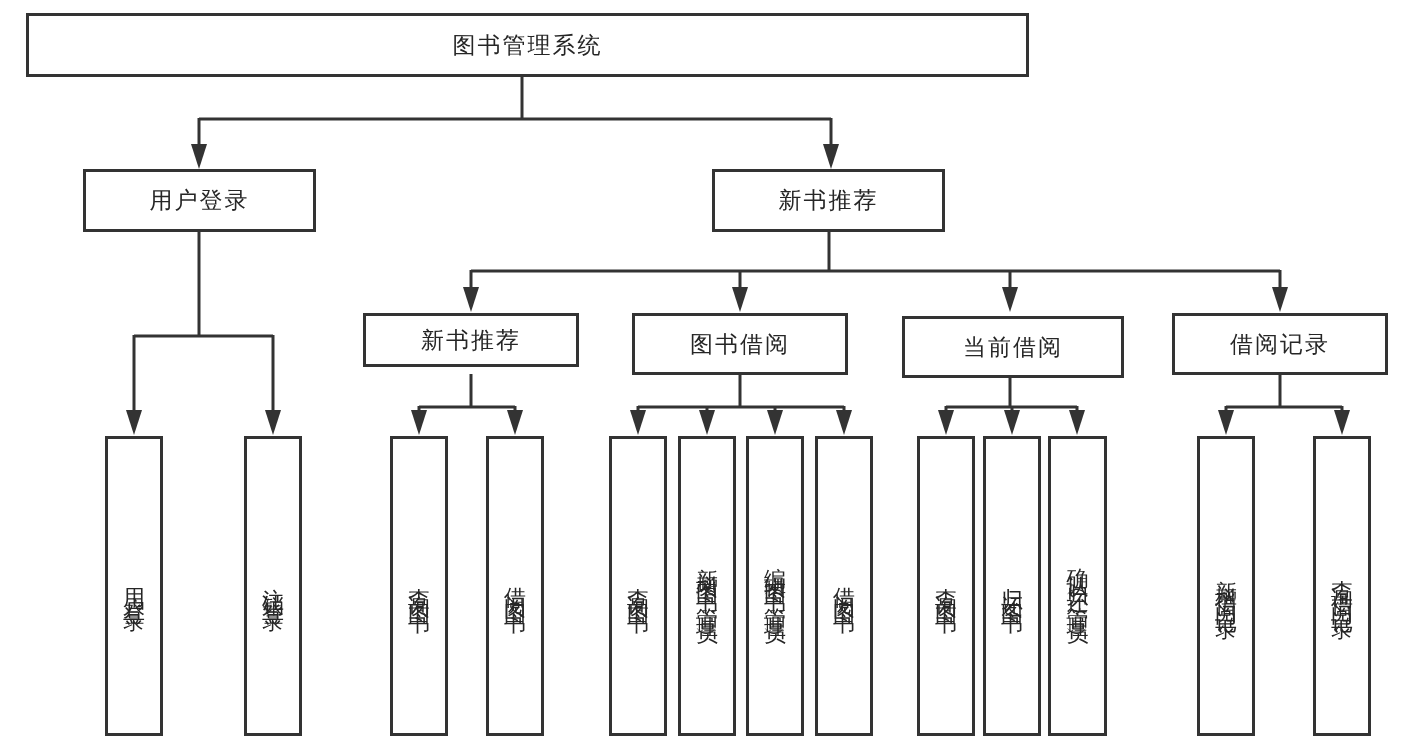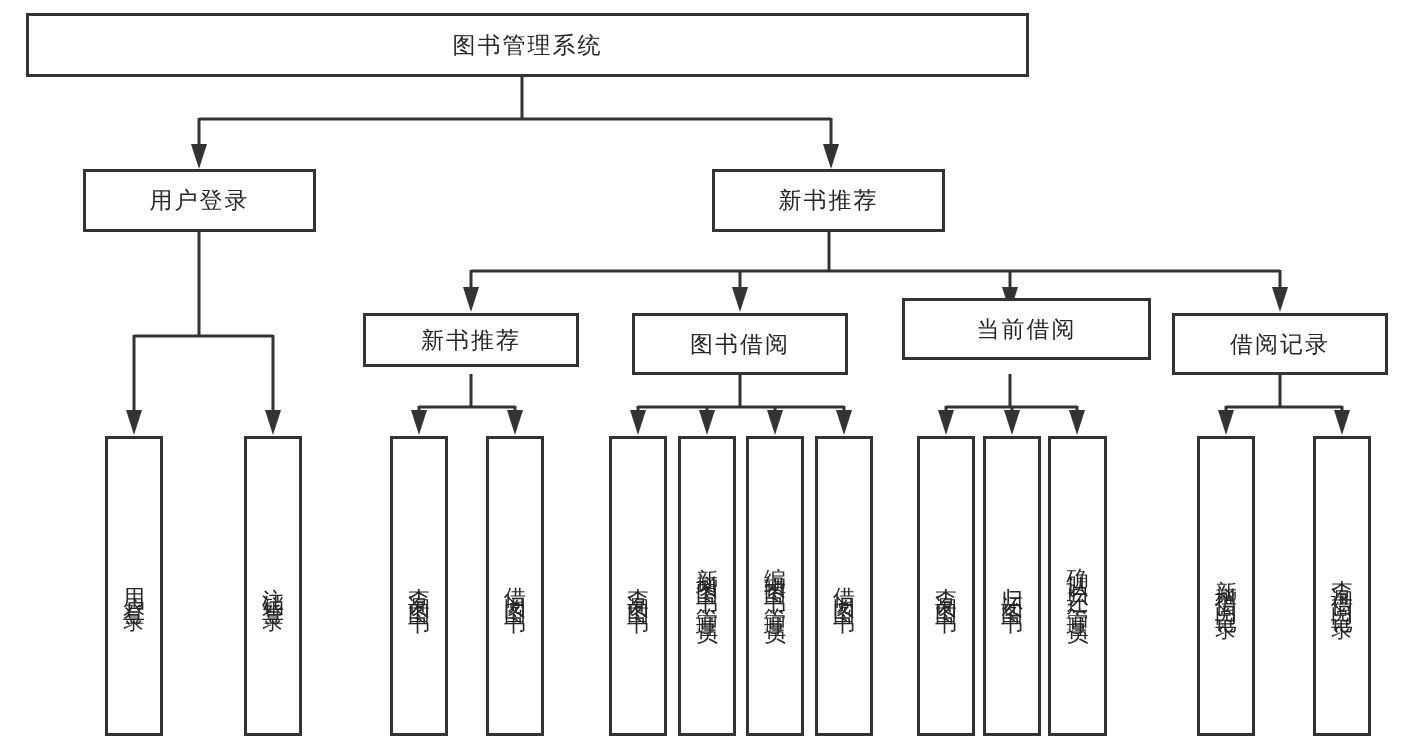--- a/index.html
+++ b/index.html
@@ -140,21 +140,21 @@
   <div class="node h" style="left:712px;top:169px;width:233px;height:63px">
     <span>新书推荐</span>
   </div>
 
   <div class="node h" style="left:363px;top:313px;width:216px;height:54px">
     <span>新书推荐</span>
   </div>
   <div class="node h" style="left:632px;top:313px;width:216px;height:62px">
     <span>图书借阅</span>
   </div>
-  <div class="node h" style="left:902px;top:298px;width:249px;height:62px">
+  <div class="node h" style="left:902px;top:316px;width:222px;height:62px">
     <span>当前借阅</span>
   </div>
   <div class="node h" style="left:1172px;top:313px;width:216px;height:62px">
     <span>借阅记录</span>
   </div>
 
   <div class="node v" style="left:105px;top:436px;width:58px;height:300px">
     <span>用户登录</span>
   </div>
   <div class="node v" style="left:244px;top:436px;width:58px;height:300px">

